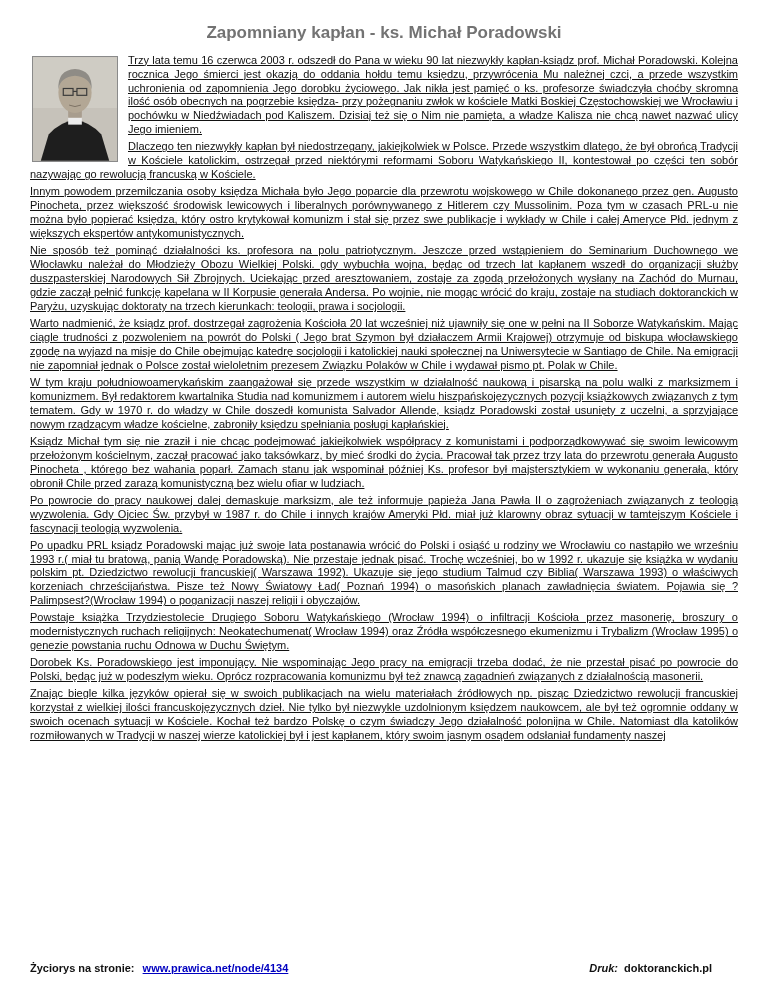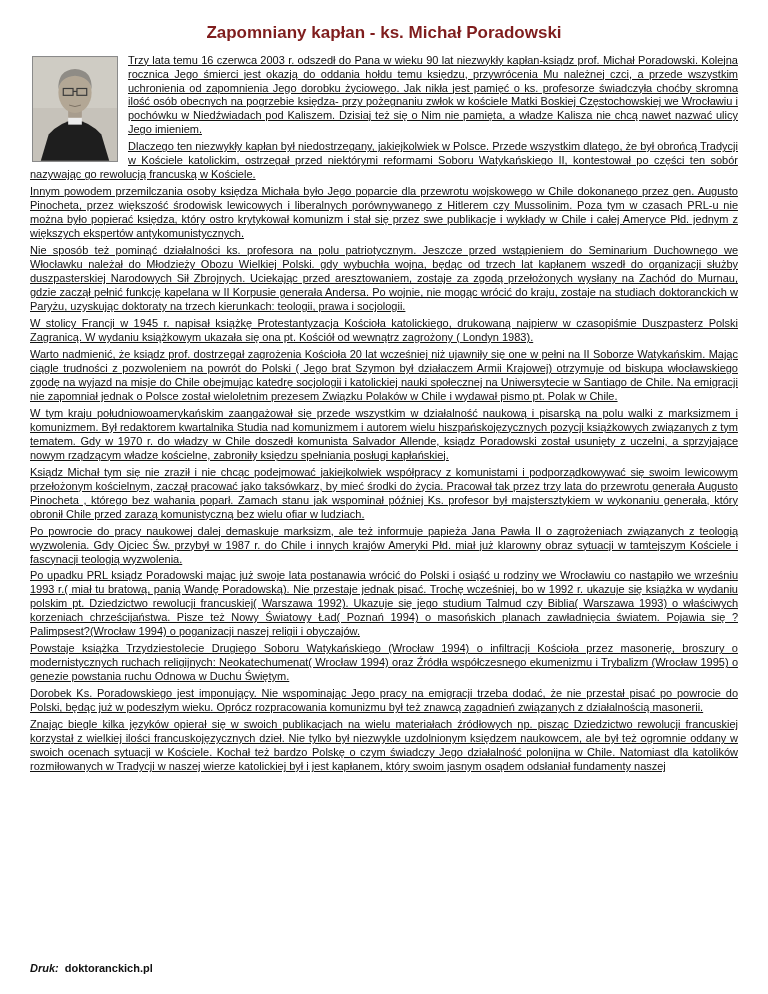--- a/index.html
+++ b/index.html
@@ -20,21 +20,21 @@
     display: flex;
     flex-direction: column;
     overflow: hidden;
     margin: 0 auto;
   }
   .title {
     text-align: center;
     font-size: 17px;
     font-weight: bold;
     margin: 0 0 10px 0;
-    color: #7f1d1d;
+    color: #737373;
   }
   .body {
     flex: 1 1 auto;
     text-decoration: underline;
   }
   .body p {
     margin: 0 0 3px 0;
     text-align: justify;
   }
   .photo {
@@ -88,31 +88,34 @@
         <rect x="45" y="32" width="10" height="7" fill="none" stroke="#3a3a3a" stroke-width="1.2"></rect>
         <line x1="41" y1="35" x2="45" y2="35" stroke="#3a3a3a" stroke-width="1.2"></line>
         <path d="M37 49 Q43 52 49 49" stroke="#7c7163" stroke-width="1" fill="none"></path>
       </svg>
     </div>
 
     <p>Trzy lata temu 16 czerwca 2003 r. odszedł do Pana w wieku 90 lat niezwykły kapłan-ksiądz prof. Michał Poradowski. Kolejna rocznica Jego śmierci jest okazją do oddania hołdu temu księdzu, przywrócenia Mu należnej czci, a przede wszystkim uchronienia od zapomnienia Jego dorobku życiowego. Jak nikła jest pamięć o ks. profesorze świadczyła choćby skromna ilość osób obecnych na pogrzebie księdza- przy pożegnaniu zwłok w kościele Matki Boskiej Częstochowskiej we Wrocławiu i pochówku w Niedźwiadach pod Kaliszem. Dzisiaj też się o Nim nie pamięta, a władze Kalisza nie chcą nawet nazwać ulicy Jego imieniem.</p>
     <p>Dlaczego ten niezwykły kapłan był niedostrzegany, jakiejkolwiek w Polsce. Przede wszystkim dlatego, że był obrońcą Tradycji w Kościele katolickim, ostrzegał przed niektórymi reformami Soboru Watykańskiego II, kontestował po części ten sobór nazywając go rewolucją francuską w Kościele.</p>
     <p>Innym powodem przemilczania osoby księdza Michała było Jego poparcie dla przewrotu wojskowego w Chile dokonanego przez gen. Augusto Pinocheta, przez większość środowisk lewicowych i liberalnych porównywanego z Hitlerem czy Mussolinim. Poza tym w czasach PRL-u nie można było popierać księdza, który ostro krytykował komunizm i stał się przez swe publikacje i wykłady w Chile i całej Ameryce Płd. jednym z większych ekspertów antykomunistycznych.</p>
     <p>Nie sposób też pominąć działalności ks. profesora na polu patriotycznym. Jeszcze przed wstąpieniem do Seminarium Duchownego we Włocławku należał do Młodzieży Obozu Wielkiej Polski. gdy wybuchła wojna, będąc od trzech lat kapłanem wszedł do organizacji służby duszpasterskiej Narodowych Sił Zbrojnych. Uciekając przed aresztowaniem, zostaje za zgodą przełożonych wysłany na Zachód do Murnau, gdzie zaczął pełnić funkcję kapelana w II Korpusie generała Andersa. Po wojnie, nie mogąc wrócić do kraju, zostaje na studiach doktoranckich w Paryżu, uzyskując doktoraty na trzech kierunkach: teologii, prawa i socjologii.</p>
-    <p>W stolicy Francji w 1945 r. napisał książkę Protestantyzacja Kościoła katolickiego, drukowaną najpierw w czasopiśmie Duszpasterz Polski Zagranicą. W wydaniu książkowym ukazała się ona pt.  Kościół od wewnątrz zagrożony ( Londyn 1983).</p>
     <p>Warto nadmienić, że ksiądz prof. dostrzegał zagrożenia Kościoła 20 lat wcześniej niż ujawniły się one w pełni na II Soborze Watykańskim. Mając ciągle trudności z pozwoleniem na powrót do Polski ( Jego brat Szymon był działaczem Armii Krajowej) otrzymuje od biskupa włocławskiego zgodę na wyjazd na misje do Chile obejmując katedrę socjologii i katolickiej nauki społecznej na Uniwersytecie w Santiago de Chile. Na emigracji nie zapomniał jednak o Polsce  został wieloletnim prezesem Związku Polaków w Chile i wydawał pismo pt.  Polak w Chile.</p>
     <p>W tym kraju południowoamerykańskim zaangażował się przede wszystkim w działalność naukową i pisarską na polu walki z marksizmem i komunizmem. Był redaktorem kwartalnika  Studia nad komunizmem i autorem wielu hiszpańskojęzycznych pozycji książkowych związanych z tym tematem. Gdy w 1970 r. do władzy w Chile doszedł komunista Salvador Allende, ksiądz Poradowski został usunięty z uczelni, a sprzyjające nowym rządzącym władze kościelne, zabroniły księdzu spełniania posługi kapłańskiej.</p>
     <p>Ksiądz Michał tym się nie zraził i nie chcąc podejmować jakiejkolwiek współpracy z komunistami i podporządkowywać się swoim lewicowym przełożonym kościelnym, zaczął pracować jako taksówkarz, by mieć środki do życia. Pracował tak przez trzy lata do przewrotu generała Augusto Pinocheta , którego bez wahania poparł. Zamach stanu jak wspominał później Ks. profesor był majstersztykiem w wykonaniu generała, który obronił Chile przed zarazą komunistyczną bez wielu ofiar w ludziach.</p>
     <p>Po powrocie do pracy naukowej dalej demaskuje marksizm, ale też informuje papieża Jana Pawła II o zagrożeniach związanych z teologią wyzwolenia. Gdy Ojciec Św. przybył w 1987 r. do Chile i innych krajów Ameryki Płd. miał już klarowny obraz sytuacji w tamtejszym Kościele i fascynacji teologią wyzwolenia.</p>
     <p>Po upadku PRL ksiądz Poradowski mając już swoje lata postanawia wrócić do Polski i osiąść u rodziny we Wrocławiu co nastąpiło we wrześniu 1993 r.( miał tu bratową, panią Wandę Poradowską). Nie przestaje jednak pisać. Trochę wcześniej, bo w 1992 r. ukazuje się książka w wydaniu polskim pt.  Dziedzictwo rewolucji francuskiej( Warszawa 1992). Ukazuje się jego studium  Talmud czy Biblia( Warszawa 1993) o właściwych korzeniach chrześcijaństwa. Pisze też  Nowy Światowy Ład( Poznań 1994) o masońskich planach zawładnięcia światem. Pojawia się ?Palimpsest?(Wrocław 1994) o poganizacji naszej religii i obyczajów.</p>
     <p>Powstaje książka Trzydziestolecie Drugiego Soboru Watykańskiego (Wrocław 1994) o infiltracji Kościoła przez masonerię, broszury o modernistycznych ruchach religijnych: Neokatechumenat( Wrocław 1994) oraz  Źródła współczesnego ekumenizmu i Trybalizm (Wrocław 1995) o genezie powstania ruchu Odnowa w Duchu Świętym.</p>
     <p>Dorobek Ks. Poradowskiego jest imponujący. Nie wspominając Jego pracy na emigracji trzeba dodać, że nie przestał pisać po powrocie do Polski, będąc już w podeszłym wieku. Oprócz  rozpracowania komunizmu był też znawcą zagadnień związanych z działalnością masonerii.</p>
     <p>Znając biegle kilka języków opierał się w swoich publikacjach na wielu materiałach źródłowych np. pisząc Dziedzictwo rewolucji francuskiej korzystał z wielkiej ilości francuskojęzycznych dzieł. Nie tylko był niezwykle uzdolnionym księdzem naukowcem, ale był też ogromnie oddany w swoich ocenach sytuacji w Kościele. Kochał też bardzo Polskę o czym świadczy Jego działalność polonijna w Chile. Natomiast dla katolików rozmiłowanych w Tradycji w naszej wierze katolickiej był i jest kapłanem, który swoim jasnym osądem odsłaniał fundamenty naszej</p>
 
   </div>
 
   <div class="footer">
+    <div class="footer-left">
+      <span>Życiorys na stronie:</span>
+      <a class="link" href="#">www.prawica.net/node/4134</a>
+    </div>
     <div class="footer-right">
       <span class="print-label">Druk:</span><span>doktoranckich.pl</span>
     </div>
   </div>
 
 </div>
 
 </body></html>

